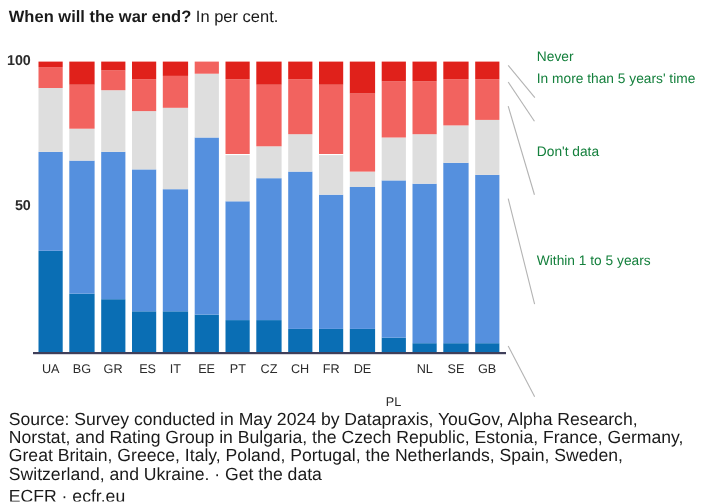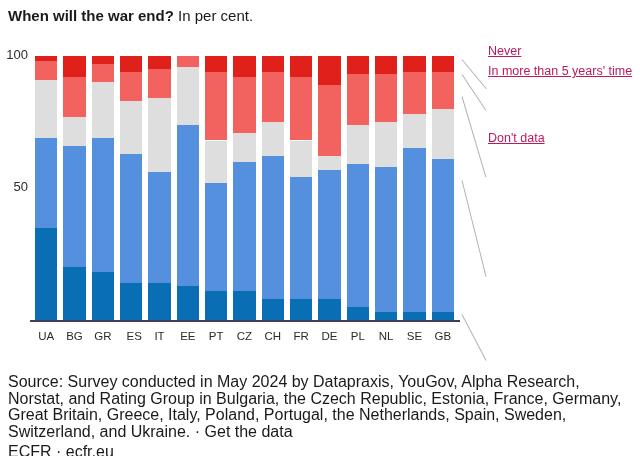--- a/index.html
+++ b/index.html
@@ -39,37 +39,36 @@
     position:absolute;
     left:30px; top:320px; width:430px; height:2px;
     background:#3f3f5a;
   }
 
   
   .ytick {
     position:absolute; right:0; text-align:right;
     font-size:13px; color:#2b2b2b; white-space:nowrap;
   }
-  #yaxis { position:absolute; left:0; top:0; width:28px; height:432px; }
+  #yaxis { position:absolute; left:0; top:0; width:28px; height:432px;font-weight:bold; }
 
   
   #xaxis { position:absolute; left:32px; top:330px; width:425px; height:20px; }
   .xtick {
     position:absolute; top:0;
     font-size:11.5px; color:#2b2b2b;
     text-align:center; white-space:nowrap;
   }
 
   
   #legend { position:absolute; left:462px; top:40px; width:178px; height:300px; }
   .lg {
     position:absolute; left:26px;
-    font-size:12.5px; line-height:15px; color:#be185d;
+    font-size:12.5px; line-height:15px; color:#15803d;
     width:152px;
-    text-decoration:underline;
   }
   .leader { position:absolute; background:#b3b3b3; height:1px; transform-origin:left center; }
 
   
   .footer {
     position:absolute; left:8px; top:374px; width:626px;
     font-size:16px; line-height:16.5px; color:#1a1a1a;
   }
   .footer .src { margin:0; }
   .footer .brand { margin:4px 0 0 0; }
@@ -203,30 +202,31 @@
       <div class="xtick" style="left: 28.3333px; width: 28.3333px;">BG</div>
       <div class="xtick" style="left: 56.6667px; width: 28.3333px;">GR</div>
       <div class="xtick" style="left: 88px; width: 28.3333px;">ES</div>
       <div class="xtick" style="left: 113.333px; width: 28.3333px;">IT</div>
       <div class="xtick" style="left: 141.667px; width: 28.3333px;">EE</div>
       <div class="xtick" style="left: 170px; width: 28.3333px;">PT</div>
       <div class="xtick" style="left: 198.333px; width: 28.3333px;">CZ</div>
       <div class="xtick" style="left: 226.667px; width: 28.3333px;">CH</div>
       <div class="xtick" style="left: 255px; width: 28.3333px;">FR</div>
       <div class="xtick" style="left: 283.333px; width: 28.3333px;">DE</div>
-      <div class="xtick" style="left: 311.667px; width: 28.3333px;">PL</div>
+      <div class="xtick" style="left: 311.667px; width: 28.3333px; margin-top: 30px;">PL</div>
       <div class="xtick" style="left: 340px; width: 28.3333px;">NL</div>
       <div class="xtick" style="left: 368.333px; width: 28.3333px;">SE</div>
       <div class="xtick" style="left: 396.667px; width: 28.3333px;">GB</div>
     </div>
 
   <div id="legend">
     <div class="lg" style="top:4px">Never</div>
     <div class="lg" style="top:24px">In more than 5 years' time</div>
     <div class="lg" style="top:91px">Don't data</div>
+    <div class="lg" style="top:190px">Within 1 to 5 years</div>
   <div class="leader" style="left: 0px; top: 19px; width: 37.6431px; transform: rotate(50.3893deg);"></div>
       <div class="leader" style="left: 0px; top: 34px; width: 43.2666px; transform: rotate(56.3099deg);"></div>
       <div class="leader" style="left: 0px; top: 56px; width: 84.4808px; transform: rotate(73.4956deg);"></div>
       <div class="leader" style="left: 0px; top: 140px; width: 98.9545px; transform: rotate(75.9638deg);"></div>
       <div class="leader" style="left: 0px; top: 274px; width: 51.8845px; transform: rotate(62.4472deg);"></div>
     </div>
 
   <div class="footer">
     <p class="src">Source: Survey conducted in May 2024 by Datapraxis, YouGov, Alpha Research, Norstat, and Rating Group in Bulgaria, the Czech Republic, Estonia, France, Germany, Great Britain, Greece, Italy, Poland, Portugal, the Netherlands, Spain, Sweden, Switzerland, and Ukraine. · Get the data</p>
     <p class="brand">ECFR · ecfr.eu</p>

